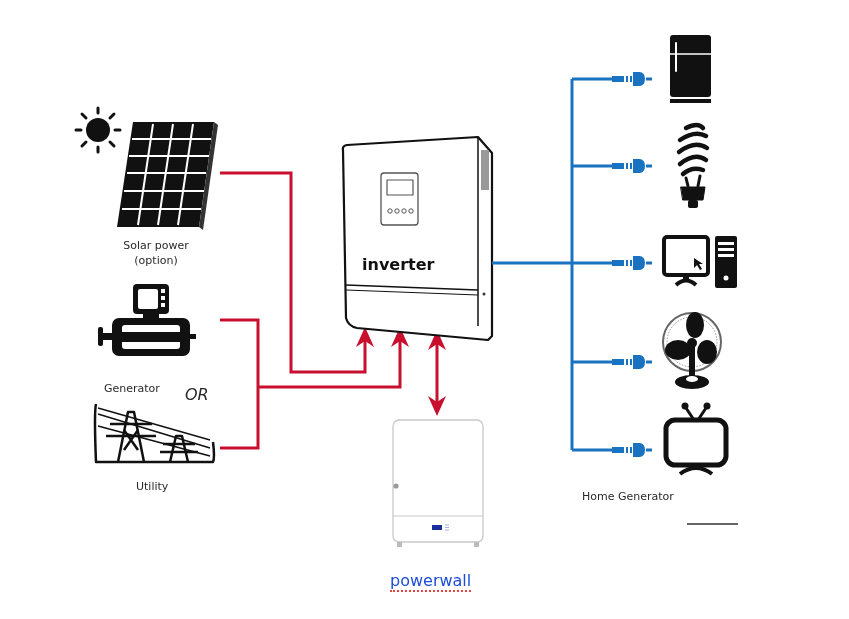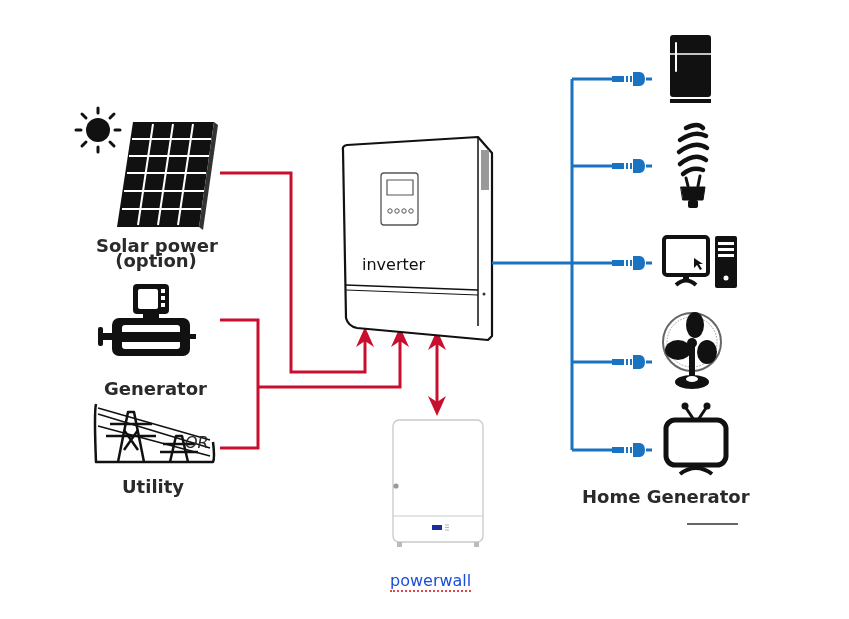--- a/index.html
+++ b/index.html
@@ -1,21 +1,21 @@
 <!DOCTYPE html>
 <html><head>
 <meta charset="utf-8">
 <style>
   html, body { margin:0; padding:0; background:#ffffff; }
   body { width:849px; height:619px; position:relative; overflow:hidden; font-family:"DejaVu Sans", sans-serif; }
   svg.diagram { position:absolute; left:0; top:0; }
-  .lbl { position:absolute; font-family:"DejaVu Sans", sans-serif; font-weight:bold; color:#2a2a2a; font-size:18px; line-height:15px; white-space:nowrap; }
+  .lbl { position:absolute; font-family:"DejaVu Sans", sans-serif; font-weight:normal; color:#2a2a2a; font-size:11px; line-height:15px; white-space:nowrap; }
   .lbl-center { text-align:center; }
-  .or { position:absolute; font-style:italic; font-size:16px; color:#2a2a2a;margin-top:48px; }
-  .inv-lbl { position:absolute; font-size:16px; color:#111; }
+  .or { position:absolute; font-style:italic; font-size:16px; color:#2a2a2a; }
+  .inv-lbl { position:absolute; font-size:16px; color:#111;font-weight:bold; }
   .pw-lbl { position:absolute; font-size:16px; color:#1d4ed8; border-bottom:2px dotted #e0454a; line-height:17px; padding-bottom:1px; }
 </style>
 </head>
 <body>
 
 <svg class="diagram" width="849" height="619" viewBox="0 0 849 619">
   <defs>
     <marker id="arrRed" markerWidth="8" markerHeight="8" refX="4" refY="4" orient="auto" markerUnits="strokeWidth">
       <path d="M0,0 L8,4 L0,8 L2,4 Z" fill="#c8102e"></path>
     </marker>
@@ -227,16 +227,16 @@
 
   <line x1="687" y1="524" x2="738" y2="524" stroke="#333" stroke-width="1.5"></line>
 </svg>
 
 <div class="lbl lbl-center" style="left:96px; top:238px; width:120px;">
   <div>Solar power</div>
   <div>(option)</div>
 </div>
 <div class="lbl" style="left:104px; top:381px;">Generator</div>
 <div class="or" style="left:185px; top:385px;">OR</div>
-<div class="lbl" style="left:122px; top:479px;text-align:center;">Utility</div>
+<div class="lbl" style="left:136px; top:479px;text-align:center;">Utility</div>
 <div class="inv-lbl" style="left:362px; top:255px;">inverter</div>
 <div class="pw-lbl" style="left:390px; top:572px;">powerwall</div>
 <div class="lbl" style="left:582px; top:489px;">Home Generator</div>
 
 </body></html>

